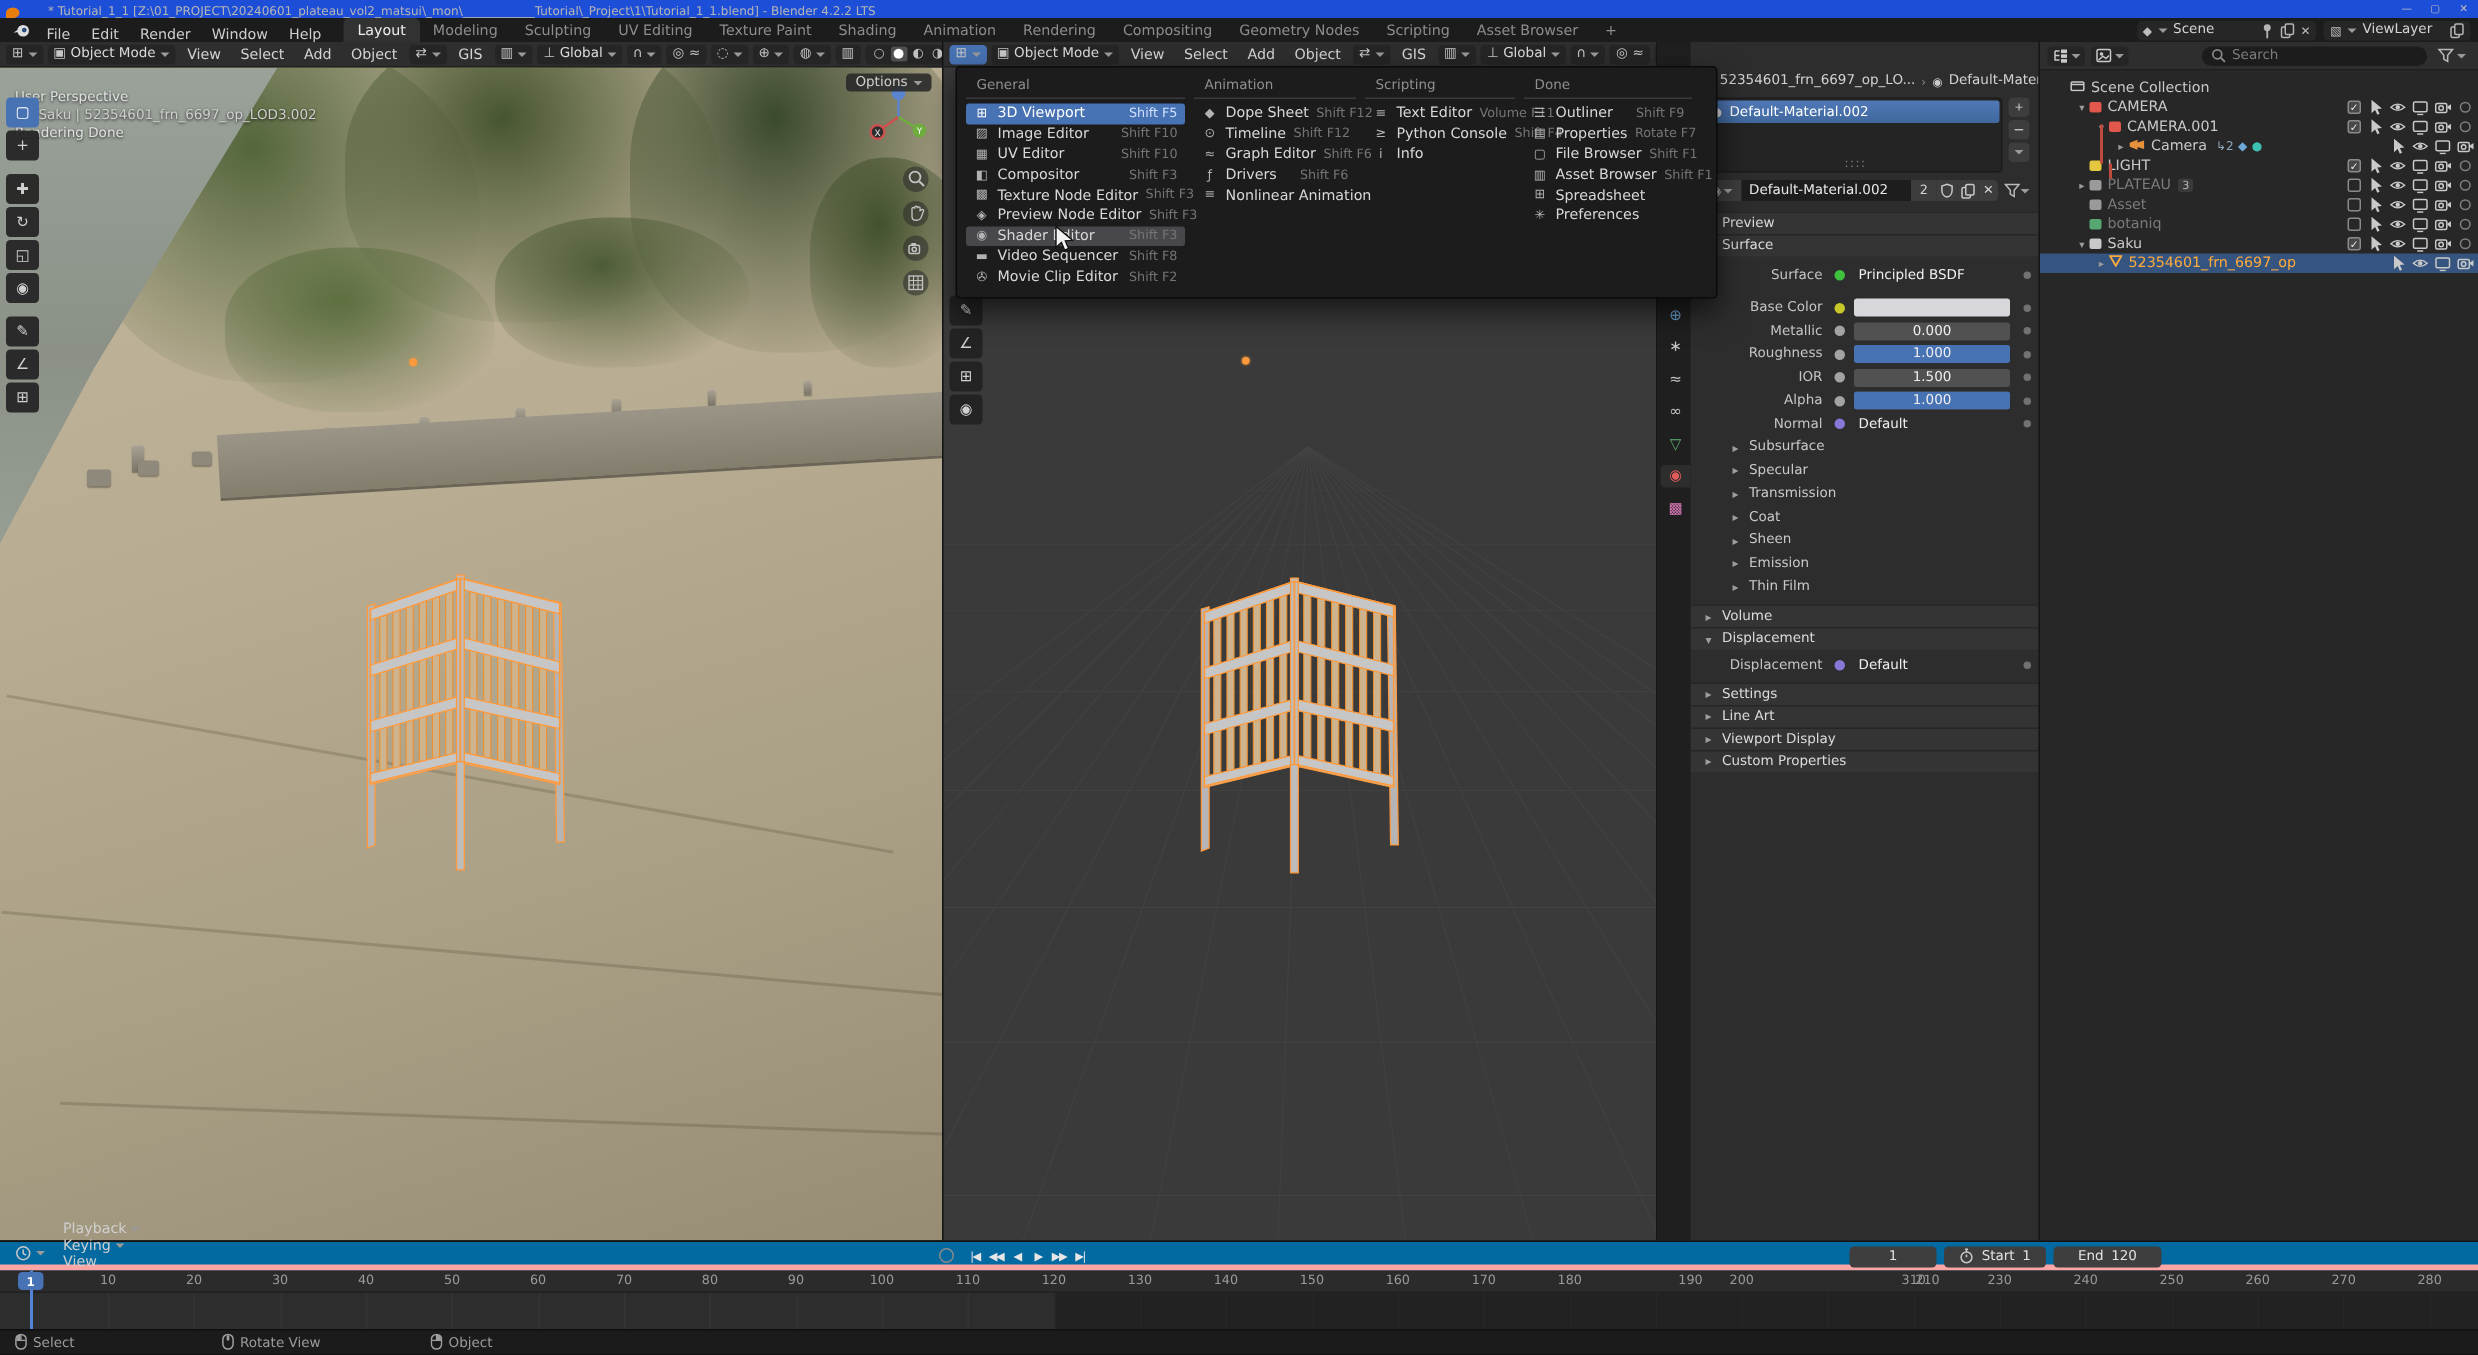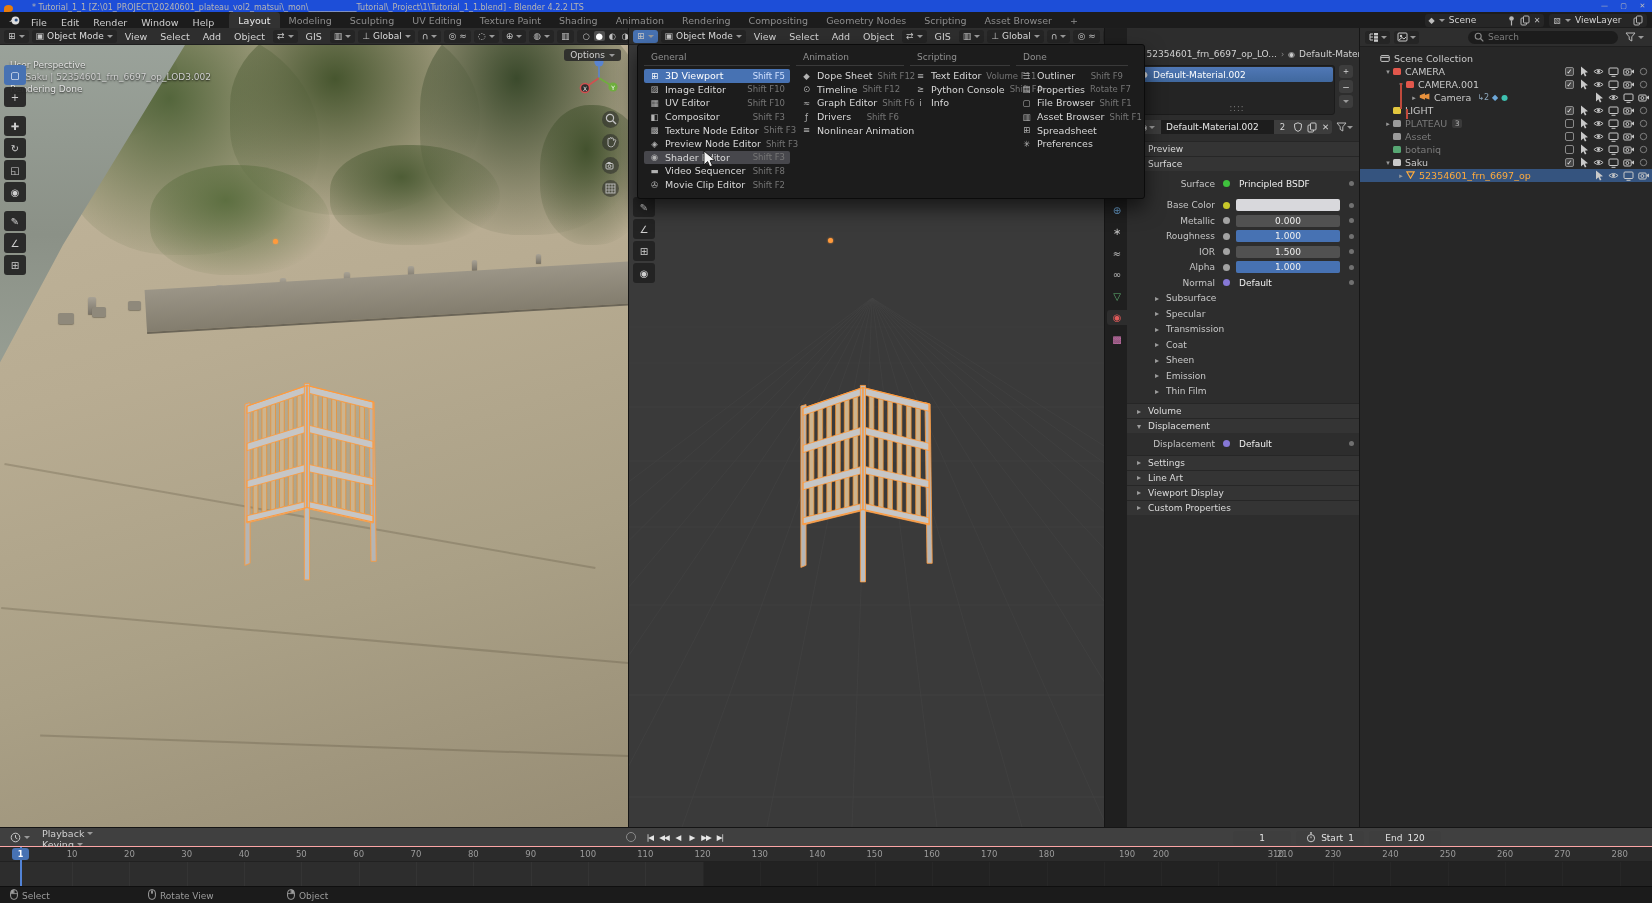--- a/index.html
+++ b/index.html
@@ -124,21 +124,21 @@
 .olabel{margin-left:4px}
 .obadge{margin-left:5px;background:#3a3a3a;border-radius:2px;font-size:7.5px;color:#b5b5b5;padding:0 2.5px}
 .oextra{margin-left:6px;color:#8fa9be;font-size:8px;display:flex;gap:3px;align-items:center}
 .otoggles{position:absolute;right:3px;display:flex;align-items:center}
 .oti{width:11px;display:flex;justify-content:center;margin-left:4px}
 .ochk{width:9px;height:9px;border:1px solid #8a8a8a;border-radius:2px;font-size:7px;display:flex;align-items:center;justify-content:center;color:#e8e8e8;background:#484848;margin-left:4px}
 .ochk.off{background:transparent}
 .redline{position:absolute;width:2px;background:#c04a3c}
 
 .timeline{position:absolute;left:0;top:827px;width:1652px;height:59px;background:#262626;border-top:1px solid #151515}
-.tl-head{height:19px;background:#404040;display:flex;padding:0 4px;position:relative;border-bottom:1px solid #fca5a5}
+.tl-head{height:19px;background:#0369a1;display:flex;align-items:center;padding:0 4px;position:relative;border-bottom:4px solid #fca5a5}
 .tl-menu{font-size:9.5px;color:#d0d0d0;padding:0 6px;display:flex;align-items:center;gap:3px}
 .transport{position:absolute;left:626px;top:2px;display:flex;gap:2px;align-items:center}
 .tp-btn{min-width:12px;height:14px;color:#e6e6e6;font-size:7.5px;display:flex;align-items:center;justify-content:center;letter-spacing:-1px}
 .autokey{width:10px;height:10px;border:1.4px solid #8a8a8a;border-radius:50%;margin-right:6px}
 .tl-field{position:absolute;height:14px;top:2.5px;background:#3e3e3e;border-radius:3px;display:flex;align-items:center;justify-content:center;gap:5px;font-size:9px;color:#e3e3e3}
 .tl-ruler{position:relative;height:15px;background:#2b2b2b;border-bottom:1px solid #212121}
 .tick{position:absolute;top:2px;font-size:8.5px;color:#9b9b9b;transform:translateX(-50%)}
 .tl-track{position:relative;height:24px;background:#2d2d2d}
 .gridv{position:absolute;top:0;bottom:0;width:1px;background:rgba(255,255,255,.035)}
 .rangeout{position:absolute;top:0;bottom:0;background:rgba(0,0,0,.24)}

